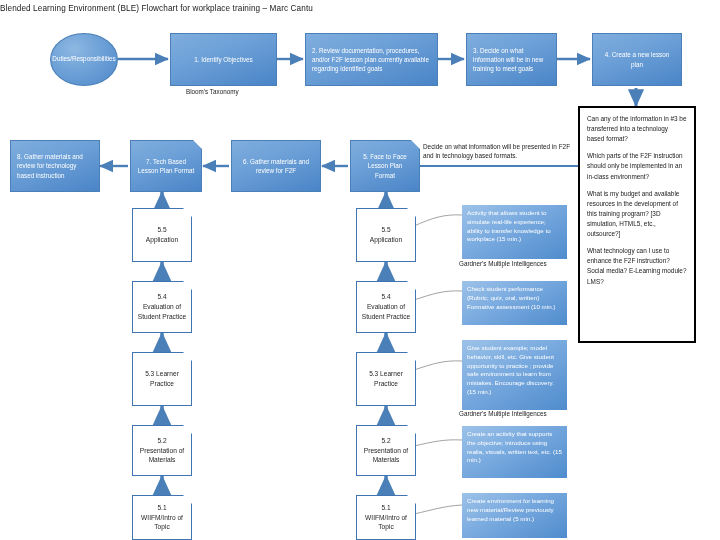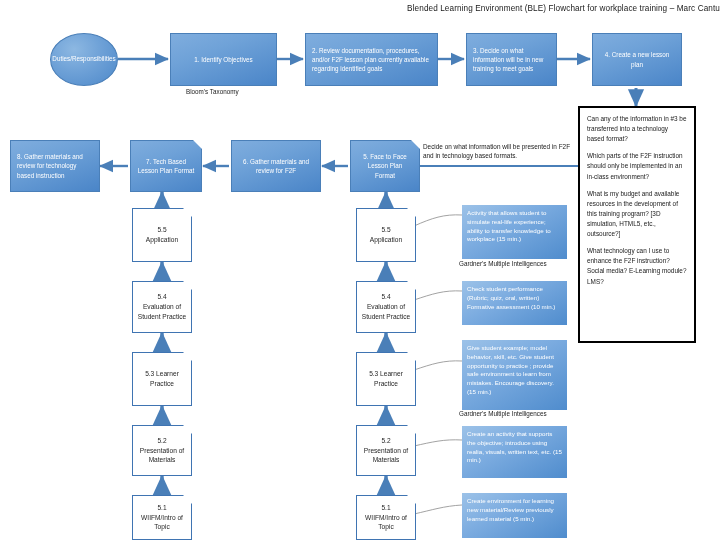--- a/index.html
+++ b/index.html
@@ -21,21 +21,21 @@
     position: absolute;
     left: 0; top: 0;
     width: 720px; height: 540px;
     pointer-events: none;
   }
 
   .title {
     position: absolute;
     left: 0; top: 4px;
     width: 720px;
-    text-align: right;
+    text-align: left;
     font-size: 8.2px;
     color: #1a1a1a;
     letter-spacing: 0.1px;
   }
 
   
   .bluebox {
     position: absolute;
     box-sizing: border-box;
     background: linear-gradient(160deg, #7fadde 0%, #6fa2d8 35%, #4a85c8 100%);

